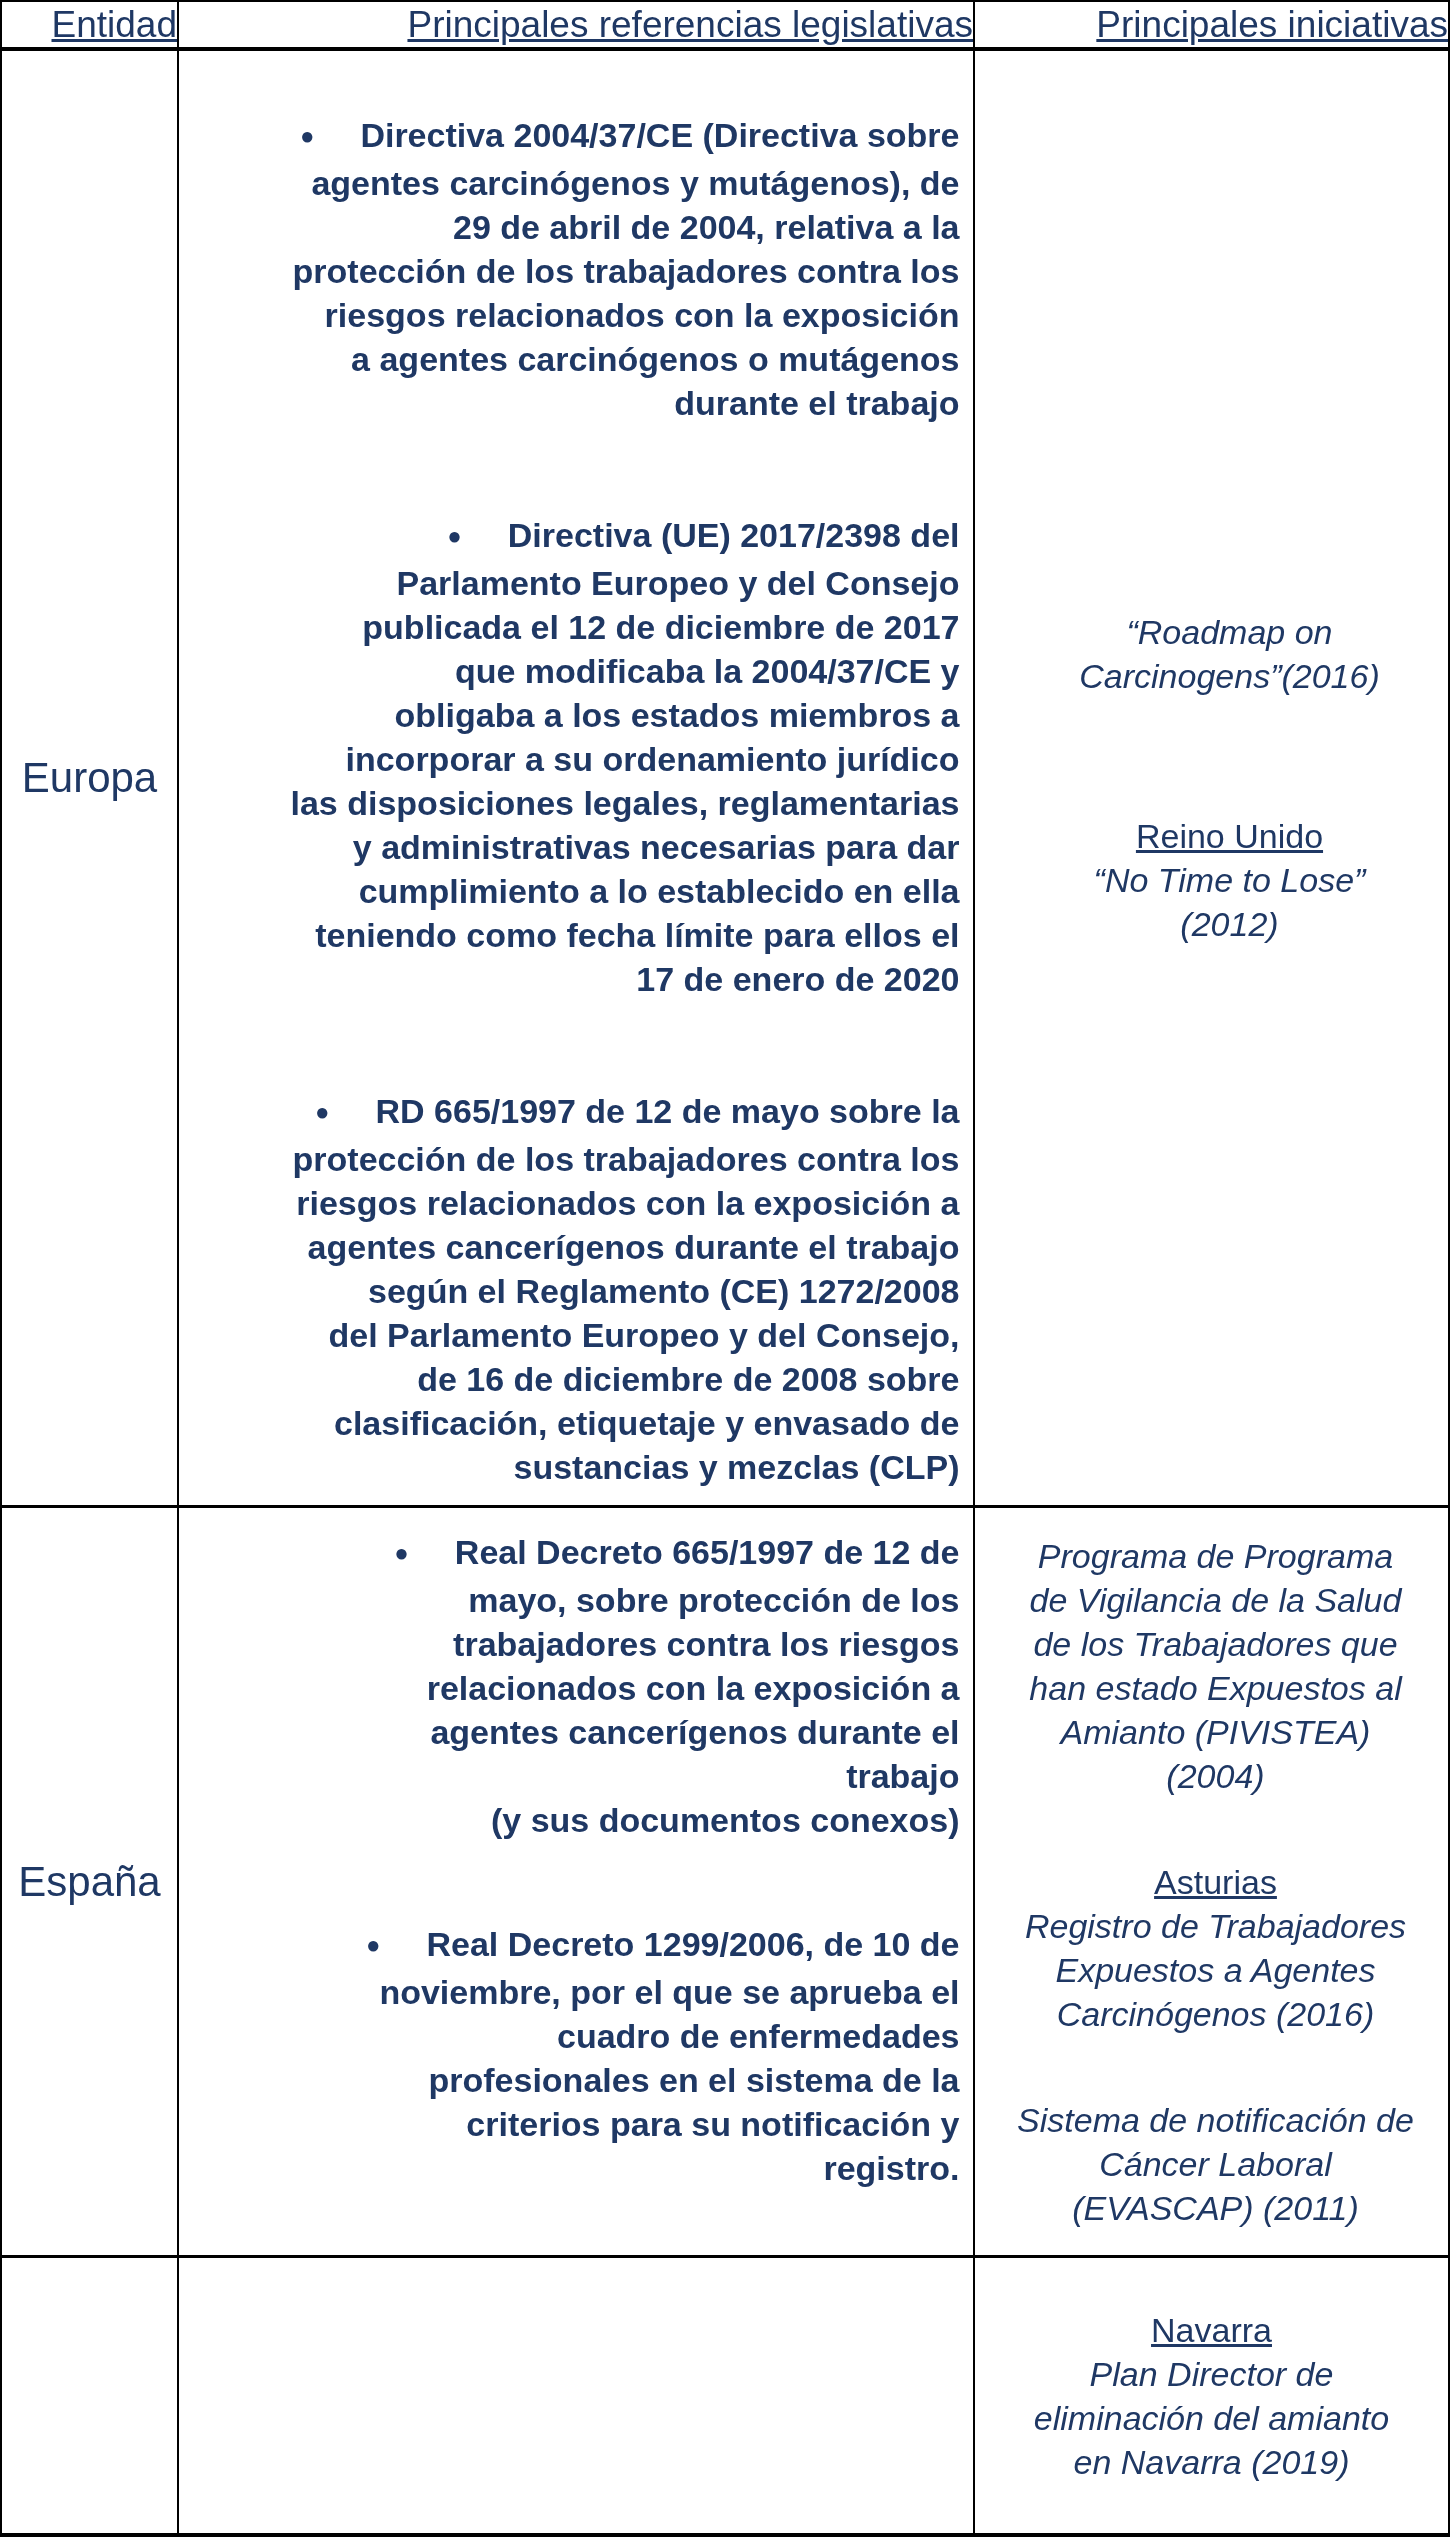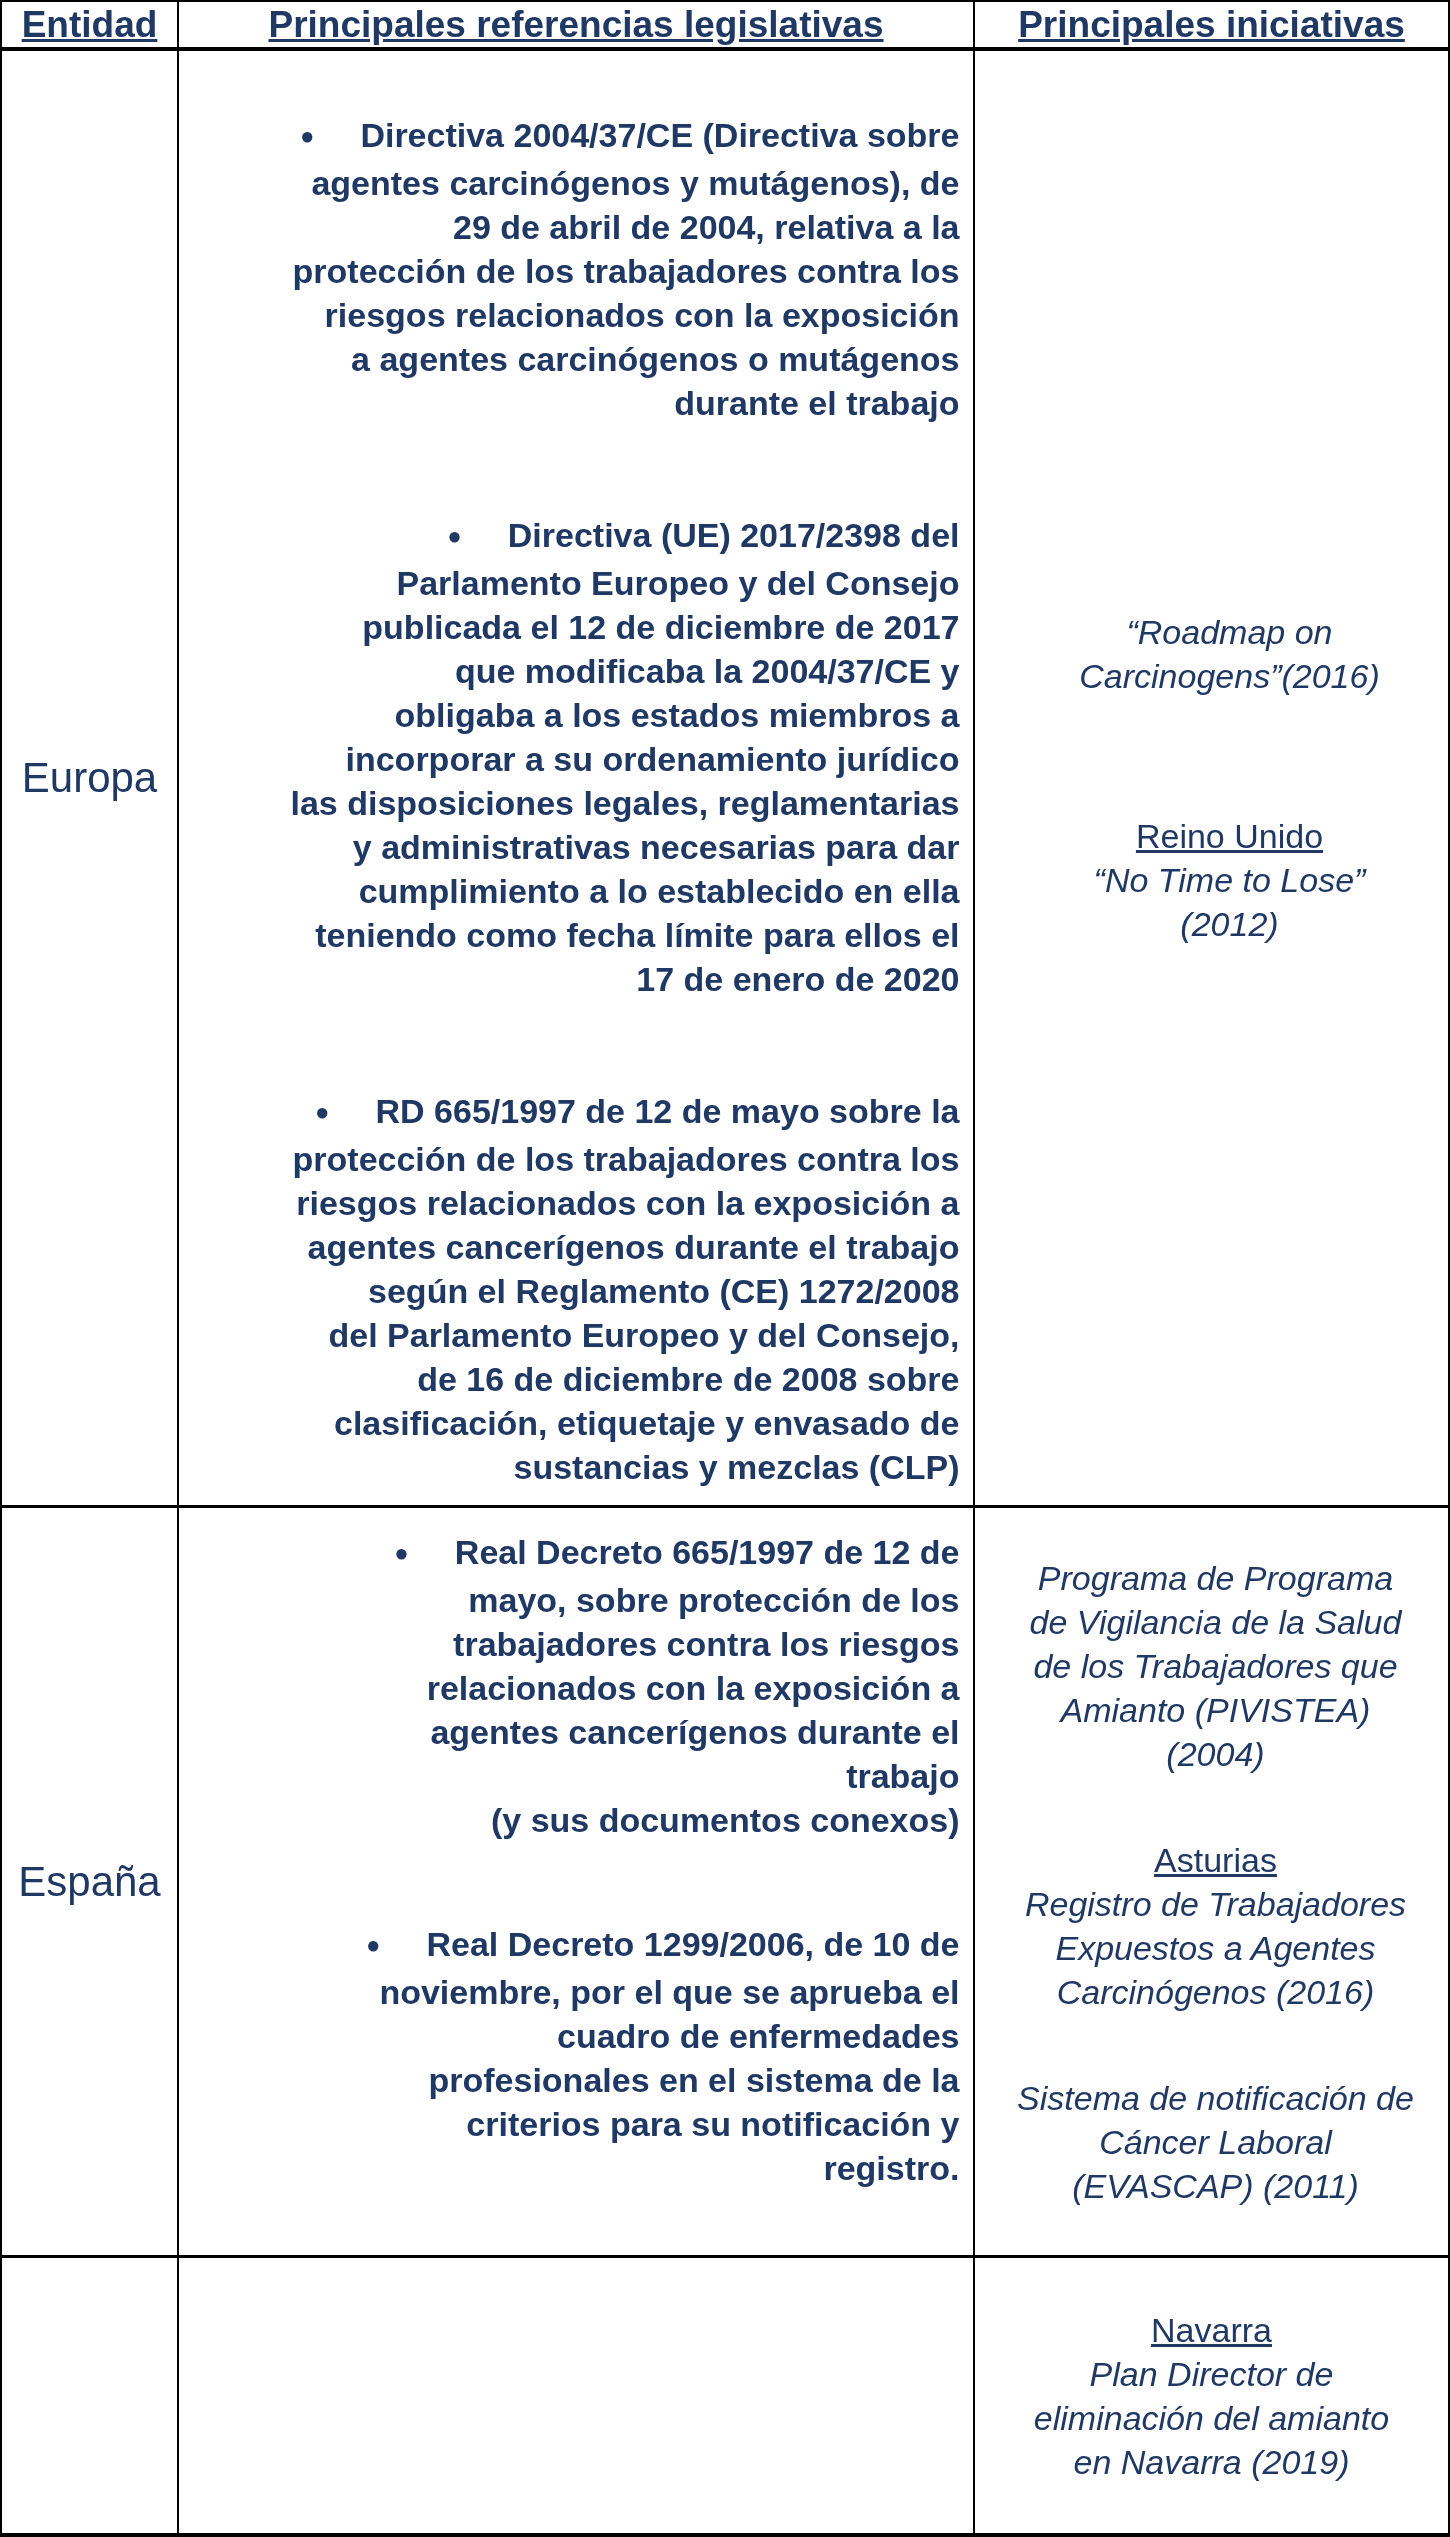--- a/index.html
+++ b/index.html
@@ -9,21 +9,21 @@
     display:grid;
     grid-template-columns:177px 796px 1fr;
     grid-template-rows:49px 1457px 750px 1fr;
     background:#fff;
     font-family:"Liberation Sans","DejaVu Sans",sans-serif;
     color:#1f3864;
   }
   .cell{box-sizing:border-box;border-right:2px solid #000;border-bottom:3.4px solid #000;overflow:hidden;}
   .c3{border-right:none;}
   .rlast{border-bottom:none;}
-  .head{border-bottom-width:4px;display:flex;align-items:center;justify-content:center;font-weight:bold;}
+  .head{border-bottom-width:4px;display:flex;align-items:center;justify-content:flex-end;}
   .head span{font-size:37px;text-decoration:underline;white-space:nowrap;}
   .entity{display:flex;align-items:center;justify-content:center;}
   .entity span{font-size:42px;}
   .refs{text-align:right;font-size:34px;line-height:44px;font-weight:bold;}
   .refs-europa{padding-top:62px;}
   .refs-espana{padding-top:22px;}
   .para{margin:0 13.5px 88px 13.5px;}
   .refs-espana .para{margin-bottom:80px;}
   .bullet{font-size:24px;margin-right:46px;position:relative;top:-2.7px;}
   .inits{display:flex;flex-direction:column;align-items:center;justify-content:center;
@@ -120,20 +120,21 @@
         <div class="line-plain">profesionales en el sistema de la</div>
         <div class="line-plain">criterios para su notificación y</div>
         <div class="line-plain">registro.</div>
       </div>
     </div>
   <div class="cell inits inits-espana c3" id="inits-1">
       <div class="block">
         <div class="line">Programa de Programa</div>
         <div class="line">de Vigilancia de la Salud</div>
         <div class="line">de los Trabajadores que</div>
+        <div class="line">han estado Expuestos al</div>
         <div class="line">Amianto (PIVISTEA)</div>
         <div class="line">(2004)</div>
       </div>
       <div class="block">
         <div class="heading">Asturias</div>
         <div class="line">Registro de Trabajadores</div>
         <div class="line">Expuestos a Agentes</div>
         <div class="line">Carcinógenos (2016)</div>
       </div>
       <div class="block">

